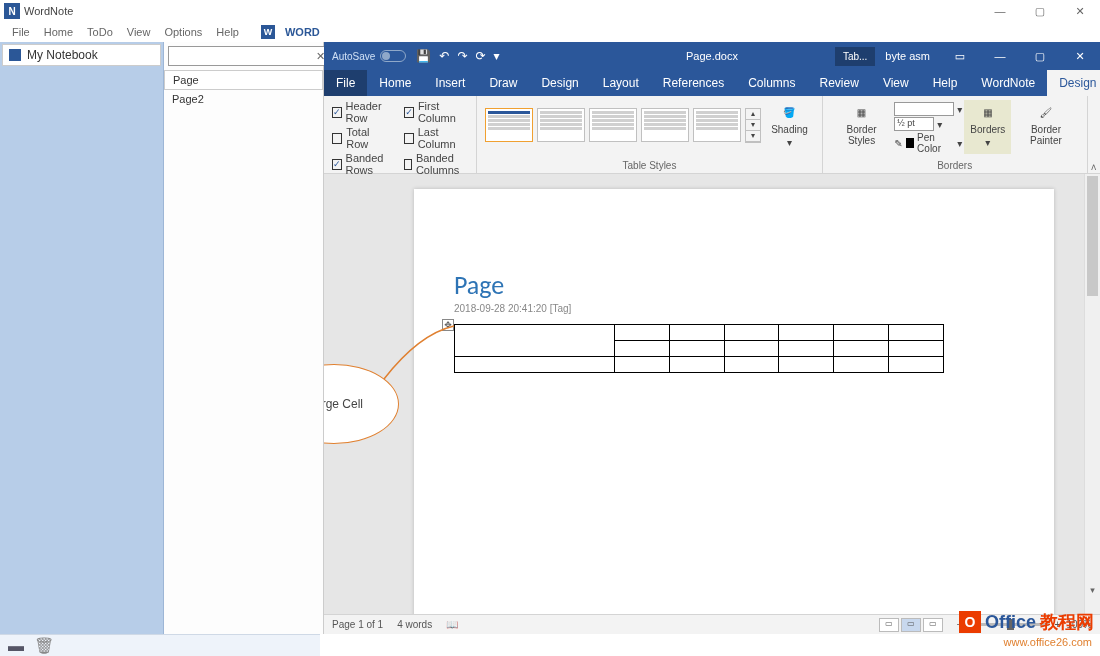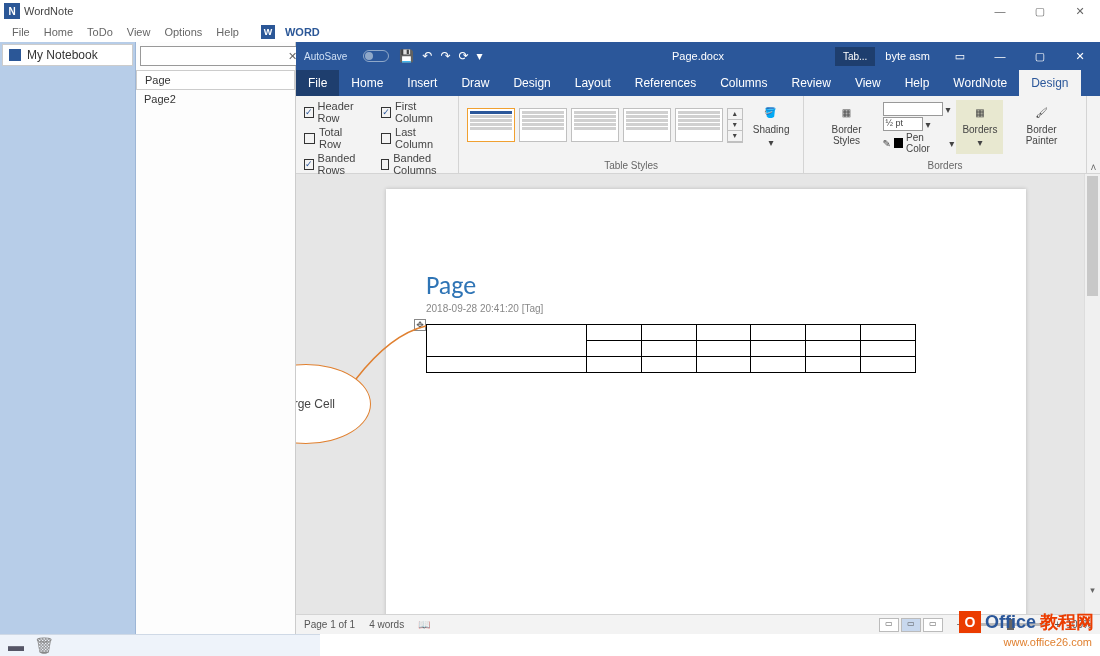--- a/index.html
+++ b/index.html
@@ -9,37 +9,37 @@
 .wn-titlebar { height: 22px; background: #fff; display: flex; align-items: center; font-size: 11px; color: #444; }
 .wn-titlebar .wn-icon { width: 16px; height: 16px; background: #2b5797; color: #fff; display: flex; align-items: center; justify-content: center; font-size: 10px; font-weight: bold; margin: 0 4px; }
 .wn-titlebar .spacer { flex: 1; }
 .wn-titlebar .win-btn { width: 40px; height: 22px; display: flex; align-items: center; justify-content: center; color: #666; }
 .wn-menu { height: 20px; background: #fff; display: flex; align-items: center; font-size: 11px; color: #666; padding-left: 6px; gap: 2px; }
 .wn-menu span { padding: 2px 6px; }
 .wn-menu .word-launch { margin-left: 8px; display:flex; align-items:center; gap:4px; color:#2b5797; font-weight:600;}
 .wn-menu .word-launch .wicon{width:14px;height:14px;background:#2b5797;color:#fff;display:flex;align-items:center;justify-content:center;font-size:9px;font-weight:bold;}
 
 .wn-body { display: flex; height: 592px; }
-.wn-sidebar { width: 136px; background: #b7cde8; border-right: 1px solid #9db6d6; }
+.wn-sidebar { width: 164px; background: #b7cde8; border-right: 1px solid #9db6d6; }
 .wn-notebook { background: #fff; margin: 2px; padding: 3px 6px; font-size: 12px; color: #333; display:flex; align-items:center; gap:6px; border:1px solid #ccc;}
 .wn-notebook .nb-icon{width:12px;height:12px;background:#2b5797;}
 .wn-pagelist { width: 160px; background: #fdfdfd; border-right: 1px solid #ccc; display:flex; flex-direction:column;}
 .wn-search { display:flex; align-items:center; padding:4px; gap:6px;}
 .wn-search input { flex:1; height:20px; border:1px solid #999; font-size:11px; padding:0 16px 0 4px;}
 .wn-search .clear{position:relative; left:-22px; color:#666; font-size:11px;}
 .wn-search .add{width:18px;height:18px;border:1px solid #aaa;border-radius:50%;display:flex;align-items:center;justify-content:center;font-size:12px;color:#666;margin-left:-10px;}
 .wn-pagelist .pitem{font-size:11px; padding:3px 8px; color:#333;}
 .wn-pagelist .pitem.active{background:#fff;border:1px solid #ccc;}
 
 .word-area { flex:1; position:relative; background:#e6e6e6; }
 
 
 .word-win { position:absolute; left:0; top:0; right:0; height:100%; display:flex; flex-direction:column;}
 .w-titlebar{height:28px;background:#2b579a;display:flex;align-items:center;color:#fff;font-size:11px;}
-.w-titlebar .autosave{margin-left:8px;color:#cfe0f5;font-size:10px;display:flex;align-items:center;gap:16px;}
+.w-titlebar .autosave{margin-left:8px;color:#cfe0f5;font-size:10px;display:flex;align-items:center;gap:5px;}
 .w-titlebar .toggle{width:26px;height:12px;border:1px solid #8fa8c9;border-radius:6px;position:relative;background:#2b579a;}
 .w-titlebar .toggle::after{content:"";width:8px;height:8px;border-radius:50%;background:#8fa8c9;position:absolute;left:1px;top:1px;}
 .w-titlebar .qat{display:flex;gap:8px;margin-left:10px;color:#fff;}
 .w-titlebar .qat span{font-size:12px;}
 .w-titlebar .doc-title{position:absolute;left:50%;transform:translateX(-50%);}
 .w-titlebar .right{margin-left:auto;display:flex;align-items:center;gap:0;}
 .w-titlebar .tabtool{background:#1e3e6e;padding:4px 8px;font-size:10px;}
 .w-titlebar .user{padding:0 10px;font-size:11px;}
 .w-titlebar .wbtn{width:40px;height:28px;display:flex;align-items:center;justify-content:center;}
 

